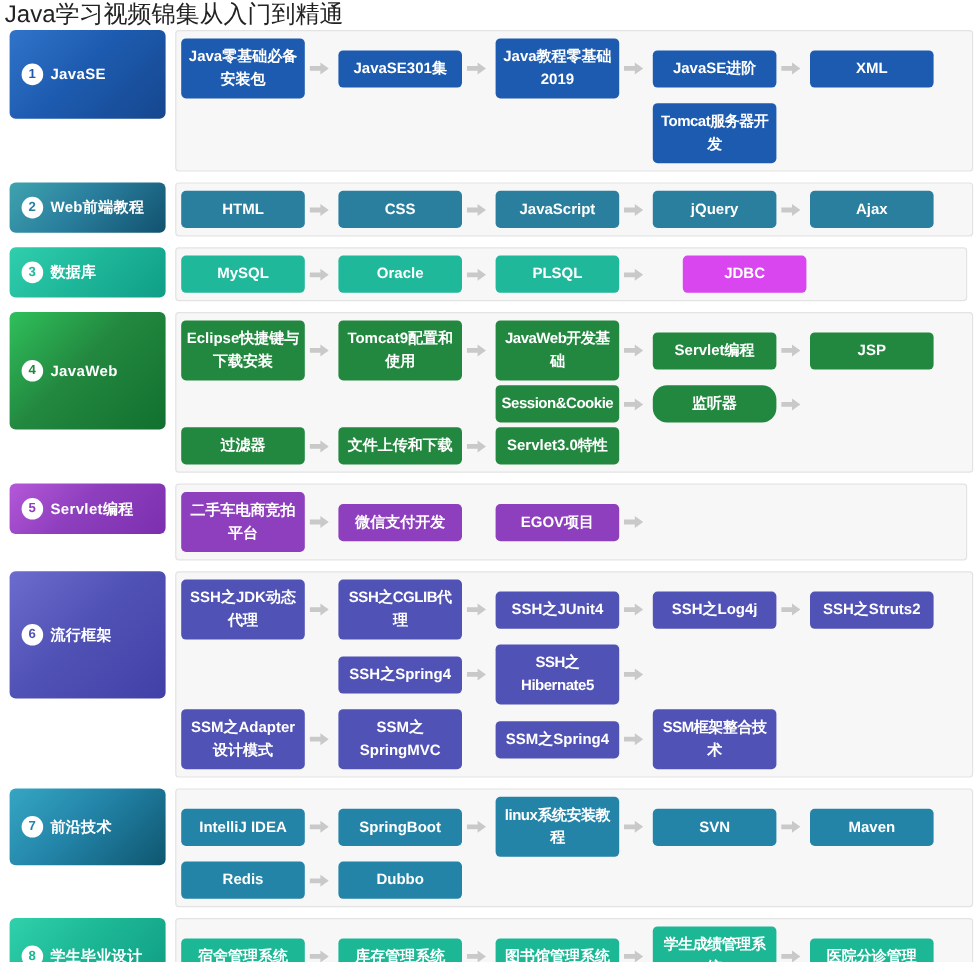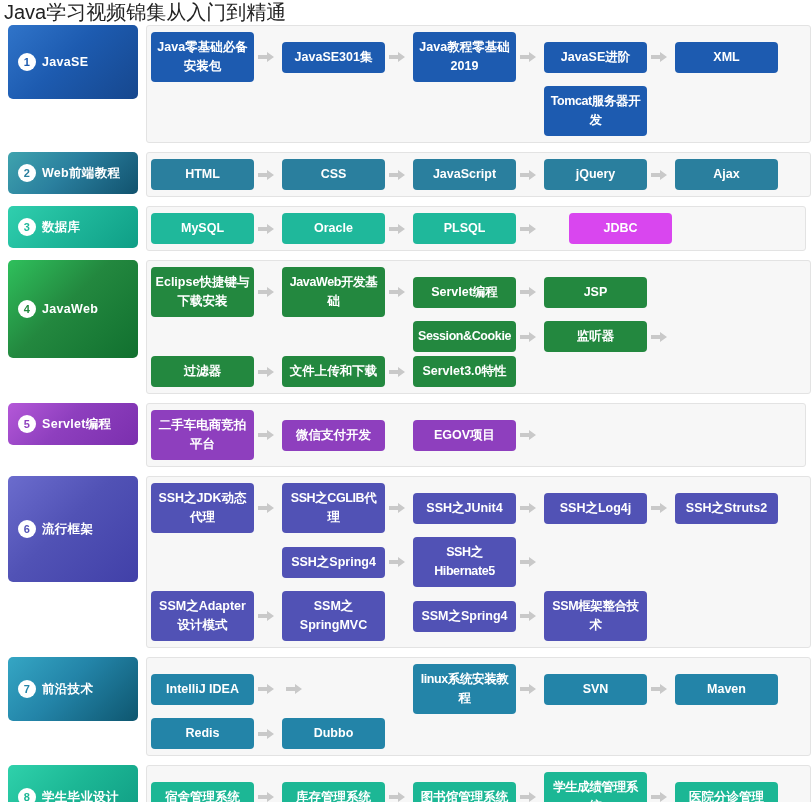--- a/index.html
+++ b/index.html
@@ -279,20 +279,28 @@
         <div class="tag-row">
           <div class="cell">
             <div class="tag two-line" style="background: rgb(35, 136, 63);">Eclipse快捷键与下载安装</div>
             <div class="arrow">
               <svg width="16" height="12" viewBox="0 0 16 12">
                 <path d="M0 4 H9 V1 L16 6 L9 11 V8 H0 Z" fill="#c9c9c9"></path>
               </svg>
             </div>
           </div>
           <div class="cell">
+            <div class="tag two-line" style="background: rgb(35, 136, 63);">Tomcat9配置和使用</div>
+            <div class="arrow">
+              <svg width="16" height="12" viewBox="0 0 16 12">
+                <path d="M0 4 H9 V1 L16 6 L9 11 V8 H0 Z" fill="#c9c9c9"></path>
+              </svg>
+            </div>
+          </div>
+          <div class="cell">
             <div class="tag tight" style="background: rgb(35, 136, 63);">JavaWeb开发基础</div>
             <div class="arrow">
               <svg width="16" height="12" viewBox="0 0 16 12">
                 <path d="M0 4 H9 V1 L16 6 L9 11 V8 H0 Z" fill="#c9c9c9"></path>
               </svg>
             </div>
           </div>
           <div class="cell">
             <div class="tag" style="background: rgb(35, 136, 63);">Servlet编程</div>
             <div class="arrow">
@@ -317,21 +325,21 @@
           </div>
           <div class="cell">
             <div class="tag tight" style="background: rgb(35, 136, 63);">Session&amp;Cookie</div>
             <div class="arrow">
               <svg width="16" height="12" viewBox="0 0 16 12">
                 <path d="M0 4 H9 V1 L16 6 L9 11 V8 H0 Z" fill="#c9c9c9"></path>
               </svg>
             </div>
           </div>
           <div class="cell">
-            <div class="tag" style="background: rgb(35, 136, 63);">监听器</div>
+            <div class="tag" style="background: rgb(35, 136, 63); border-radius: 12px;">监听器</div>
             <div class="arrow">
               <svg width="16" height="12" viewBox="0 0 16 12">
                 <path d="M0 4 H9 V1 L16 6 L9 11 V8 H0 Z" fill="#c9c9c9"></path>
               </svg>
             </div>
           </div>
           <div class="cell">
             <div class="empty-tag"></div>
             <div class="spacer"></div>
           </div>
@@ -505,20 +513,21 @@
         <div class="tag-row">
           <div class="cell">
             <div class="tag" style="background: rgb(35, 132, 168);">IntelliJ IDEA</div>
             <div class="arrow">
               <svg width="16" height="12" viewBox="0 0 16 12">
                 <path d="M0 4 H9 V1 L16 6 L9 11 V8 H0 Z" fill="#c9c9c9"></path>
               </svg>
             </div>
           </div>
           <div class="cell">
+            <div class="tag" style="background: rgb(35, 132, 168);">SpringBoot</div>
             <div class="arrow">
               <svg width="16" height="12" viewBox="0 0 16 12">
                 <path d="M0 4 H9 V1 L16 6 L9 11 V8 H0 Z" fill="#c9c9c9"></path>
               </svg>
             </div>
           </div>
           <div class="cell">
             <div class="tag tight" style="background: rgb(35, 132, 168);">linux系统安装教程</div>
             <div class="arrow">
               <svg width="16" height="12" viewBox="0 0 16 12">

